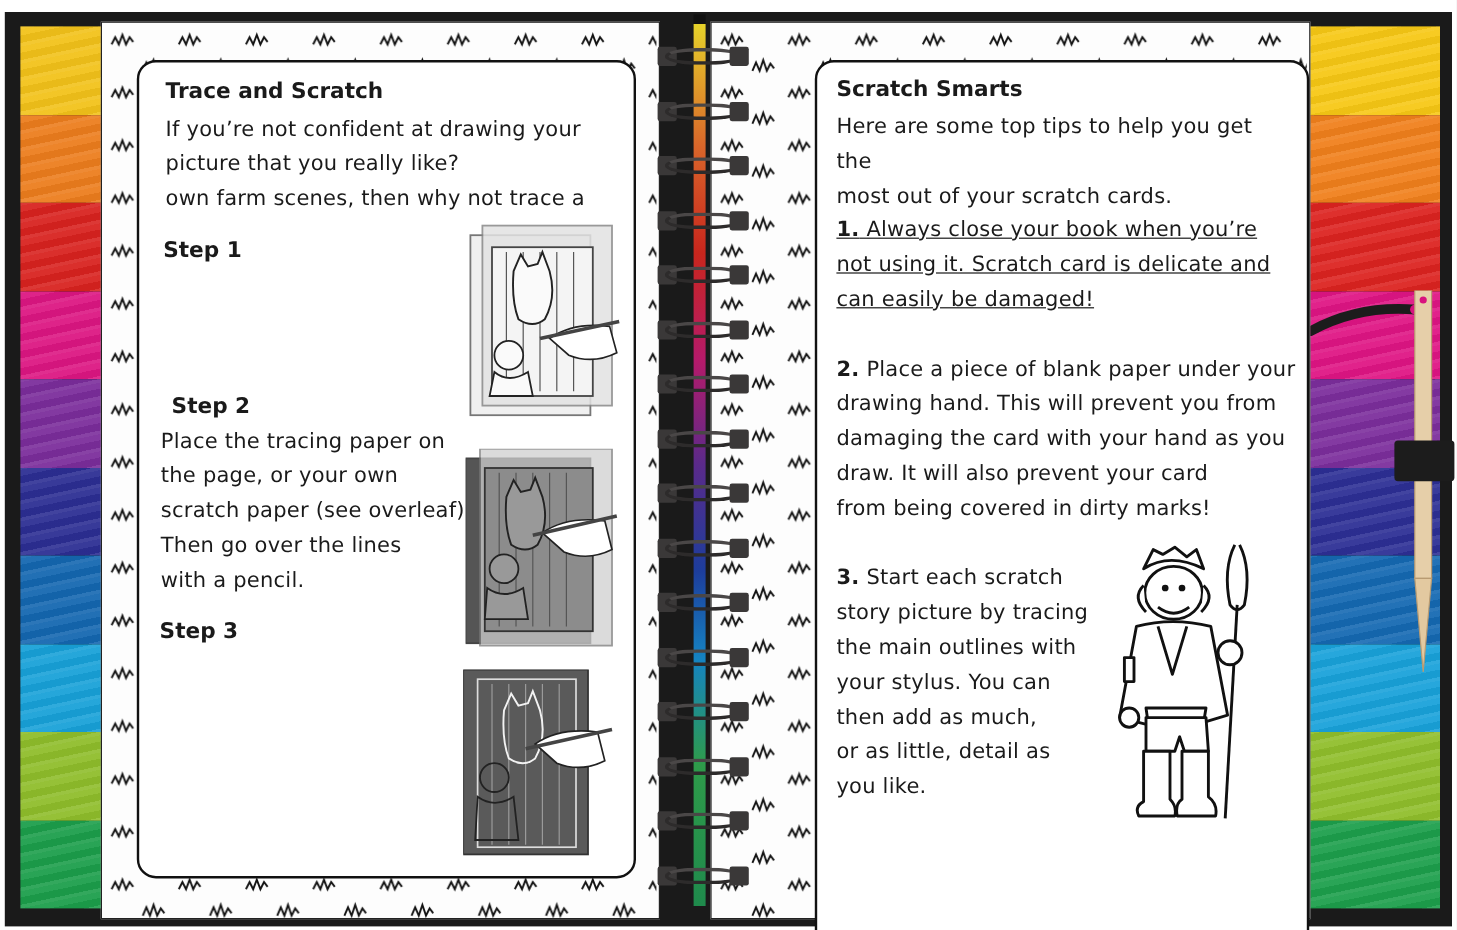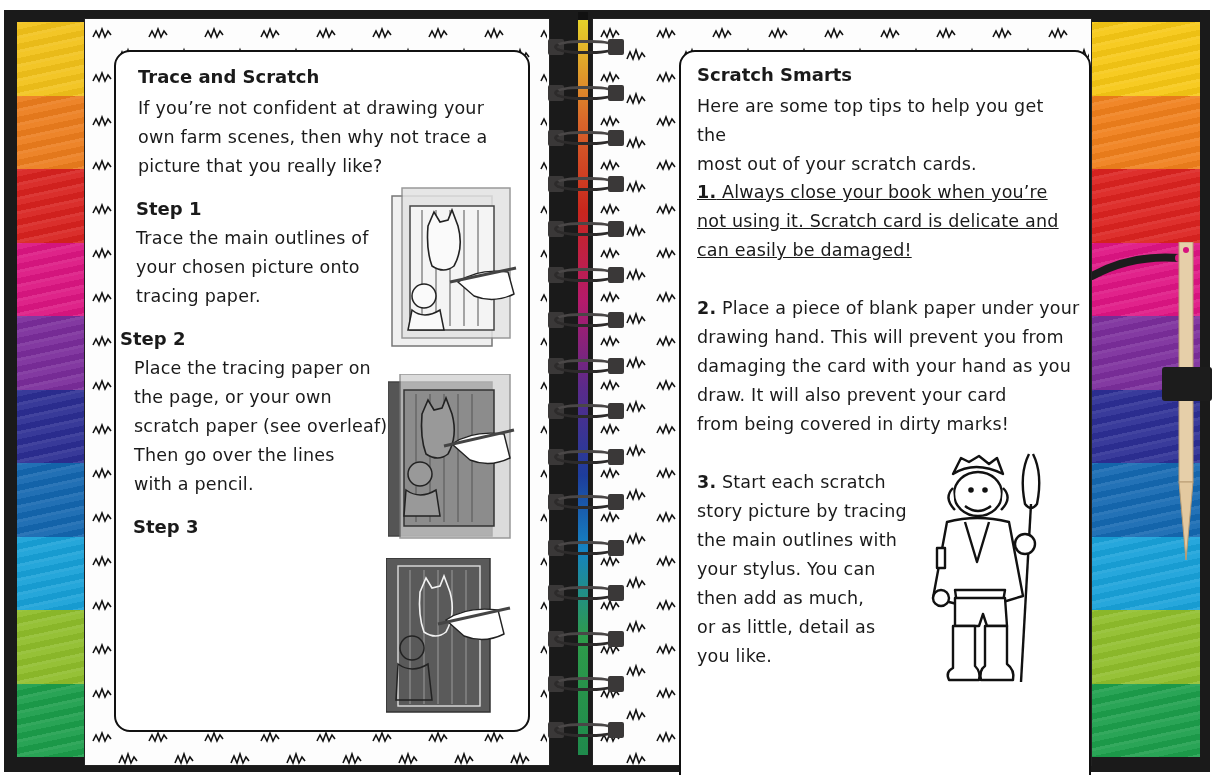--- a/index.html
+++ b/index.html
@@ -214,32 +214,27 @@
       <div class="clip-l"></div>
       <div class="wire"></div>
       <div class="clip-r"></div>
     </div>
   </div>
 
 <div class="card left">
   <div class="abs heading" style="left:22px; top:14px;">Trace and Scratch</div>
   <div class="abs body-text" style="left:22px; top:42px; width:380px;">
     <div>If you’re not confident at drawing your</div>
+    <div>picture that you really like?</div>
     <div>own farm scenes, then why not trace a</div>
-    <div>picture that you really like?</div>
   </div>
 
   <div class="abs heading" style="left:20px; top:146px;">Step 1</div>
-  <div class="abs body-text" style="left:20px; top:172px;">
-    <div>Trace the main outlines of</div>
-    <div>your chosen picture onto</div>
-    <div>tracing paper.</div>
-  </div>
-
-  <div class="abs heading" style="left:4px; top:276px;text-align:center;">Step 2</div>
+
+  <div class="abs heading" style="left:27px; top:276px;text-align:center;">Step 2</div>
   <div class="abs body-text" style="left:18px; top:302px;">
     <div>Place the tracing paper on</div>
     <div>the page, or your own</div>
     <div>scratch paper (see overleaf).</div>
     <div>Then go over the lines</div>
     <div>with a pencil.</div>
   </div>
 
   <div class="abs heading" style="left:17px; top:464px;">Step 3</div>
 

